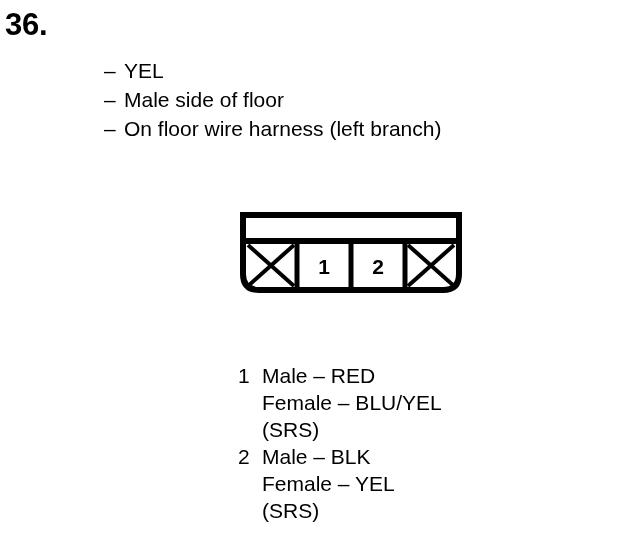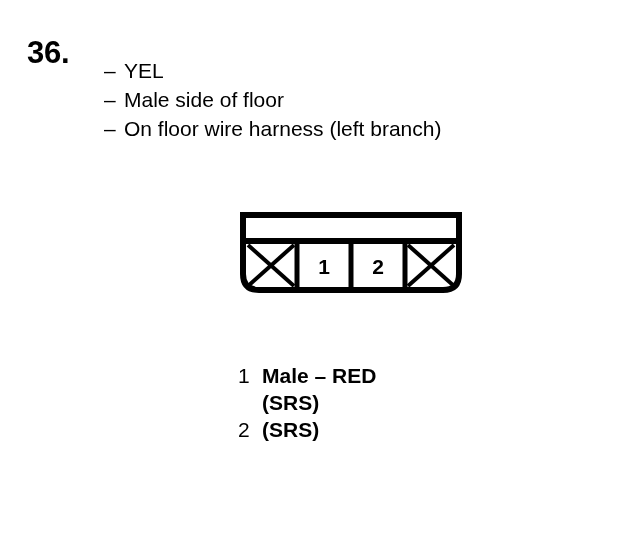--- a/index.html
+++ b/index.html
@@ -12,31 +12,30 @@
     background: #ffffff;
     font-family: "Liberation Sans", sans-serif;
     color: #000000;
     position: relative;
     overflow: hidden;
   }
 
   
   .heading {
     position: absolute;
-    left: 27px;
+    left: 5px;
     top: 6px;
     width: 612px;
     display: flex;
     align-items: flex-start;
     font-weight: bold;
     font-size: 31px;
     line-height: 38px;
     letter-spacing: -0.3px;
     white-space: nowrap;
-    margin-top: 28px;
   }
   .heading-number {
     width: 94px;
     flex: 0 0 94px;
   }
   .heading-title {
     flex: 1 1 auto;
   }
 
   
@@ -88,21 +87,20 @@
   .pin-index {
     width: 24px;
     flex: 0 0 24px;
     text-align: left;
   }
   .pin-lines {
     flex: 1 1 auto;
   }
   .pin-line {
     display: block;
-    font-weight: bold;
   }
 </style>
 </head>
 <body>
 
 <div class="heading">
   <span class="heading-number">36.</span>
 </div>
 
 <div class="bullets">
@@ -140,22 +138,25 @@
     <text x="84" y="62" text-anchor="middle" font-family="Liberation Sans, sans-serif" font-size="21" font-weight="bold" fill="#000000">1</text>
     <text x="138" y="62" text-anchor="middle" font-family="Liberation Sans, sans-serif" font-size="21" font-weight="bold" fill="#000000">2</text>
   </svg>
 </div>
 
 <div class="pin-legend">
   <div class="pin-block">
     <span class="pin-index">1</span>
     <span class="pin-lines">
       <span class="pin-line">Male – RED</span>
+      <span class="pin-line">Female – BLU/YEL</span>
       <span class="pin-line">(SRS)</span>
     </span>
   </div>
   <div class="pin-block">
     <span class="pin-index">2</span>
     <span class="pin-lines">
+      <span class="pin-line">Male – BLK</span>
+      <span class="pin-line">Female – YEL</span>
       <span class="pin-line">(SRS)</span>
     </span>
   </div>
 </div>
 
 </body></html>

